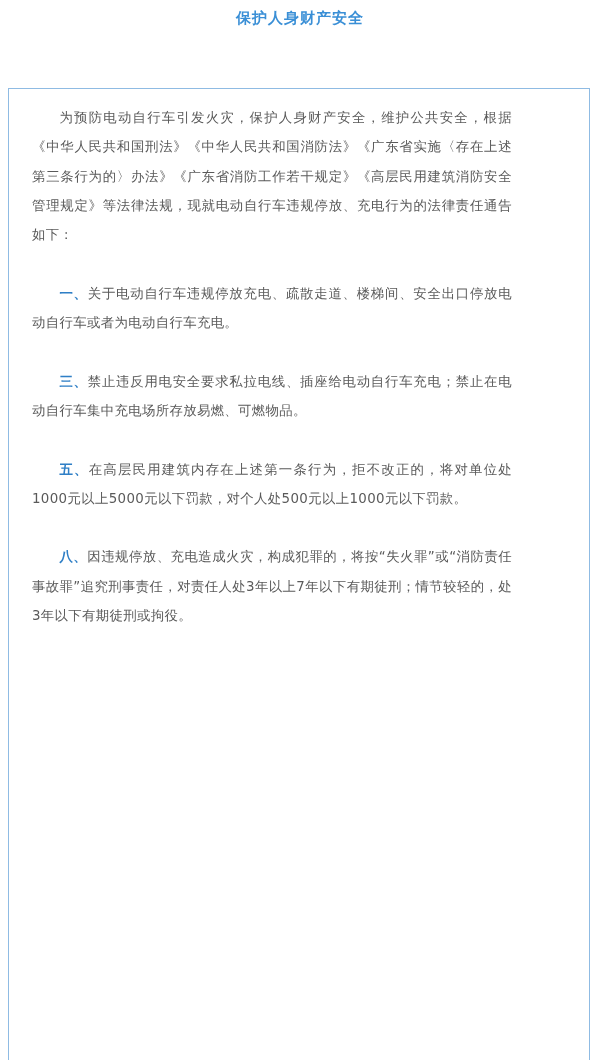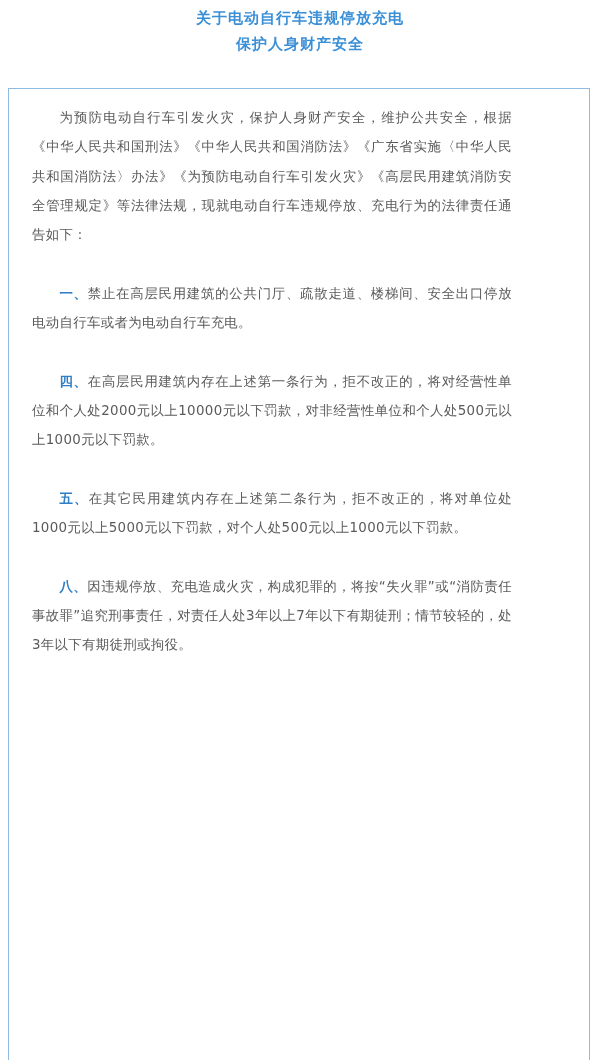--- a/index.html
+++ b/index.html
@@ -21,27 +21,26 @@
       color: #5a5a5a; font-size: 13.4px; line-height: 29.3px;
       letter-spacing: 0.35px;
     }
     .para { margin: 0 0 29.3px 0; text-indent: 2.05em; text-align: justify; }
     .num { color: #2f7fc6; font-weight: bold; }
   </style>
 </head>
 <body>
 
 <div class="title">
-  <div>关于电动自行车违规停放充电</div>
   <div>保护人身财产安全</div>
 </div>
 
 <div class="box">
   <div class="content">
-    <p class="para">为预防电动自行车引发火灾，保护人身财产安全，维护公共安全，根据《中华人民共和国刑法》《中华人民共和国消防法》《广东省实施〈中华人民共和国消防法〉办法》《为预防电动自行车引发火灾》《高层民用建筑消防安全管理规定》等法律法规，现就电动自行车违规停放、充电行为的法律责任通告如下：</p>
+    <p class="para">为预防电动自行车引发火灾，保护人身财产安全，维护公共安全，根据《中华人民共和国刑法》《中华人民共和国消防法》《广东省实施〈存在上述第三条行为的〉办法》《广东省消防工作若干规定》《高层民用建筑消防安全管理规定》等法律法规，现就电动自行车违规停放、充电行为的法律责任通告如下：</p>
 
-    <p class="para"><span class="num">一、</span><span>禁止在高层民用建筑的公共门厅、疏散走道、楼梯间、安全出口停放电动自行车或者为电动自行车充电。</span></p>
-    <p class="para"><span class="num">四、</span><span>在高层民用建筑内存在上述第一条行为，拒不改正的，将对经营性单位和个人处2000元以上10000元以下罚款，对非经营性单位和个人处500元以上1000元以下罚款。</span></p>
-    <p class="para"><span class="num">五、</span><span>在其它民用建筑内存在上述第二条行为，拒不改正的，将对单位处1000元以上5000元以下罚款，对个人处500元以上1000元以下罚款。</span></p>
+    <p class="para"><span class="num">一、</span><span>关于电动自行车违规停放充电、疏散走道、楼梯间、安全出口停放电动自行车或者为电动自行车充电。</span></p>
+    <p class="para"><span class="num">三、</span><span>禁止违反用电安全要求私拉电线、插座给电动自行车充电；禁止在电动自行车集中充电场所存放易燃、可燃物品。</span></p>
+    <p class="para"><span class="num">五、</span><span>在高层民用建筑内存在上述第一条行为，拒不改正的，将对单位处1000元以上5000元以下罚款，对个人处500元以上1000元以下罚款。</span></p>
     <p class="para"><span class="num">八、</span><span>因违规停放、充电造成火灾，构成犯罪的，将按“失火罪”或“消防责任事故罪”追究刑事责任，对责任人处3年以上7年以下有期徒刑；情节较轻的，处3年以下有期徒刑或拘役。</span></p>
 
   </div>
 </div>
 
 </body></html>

